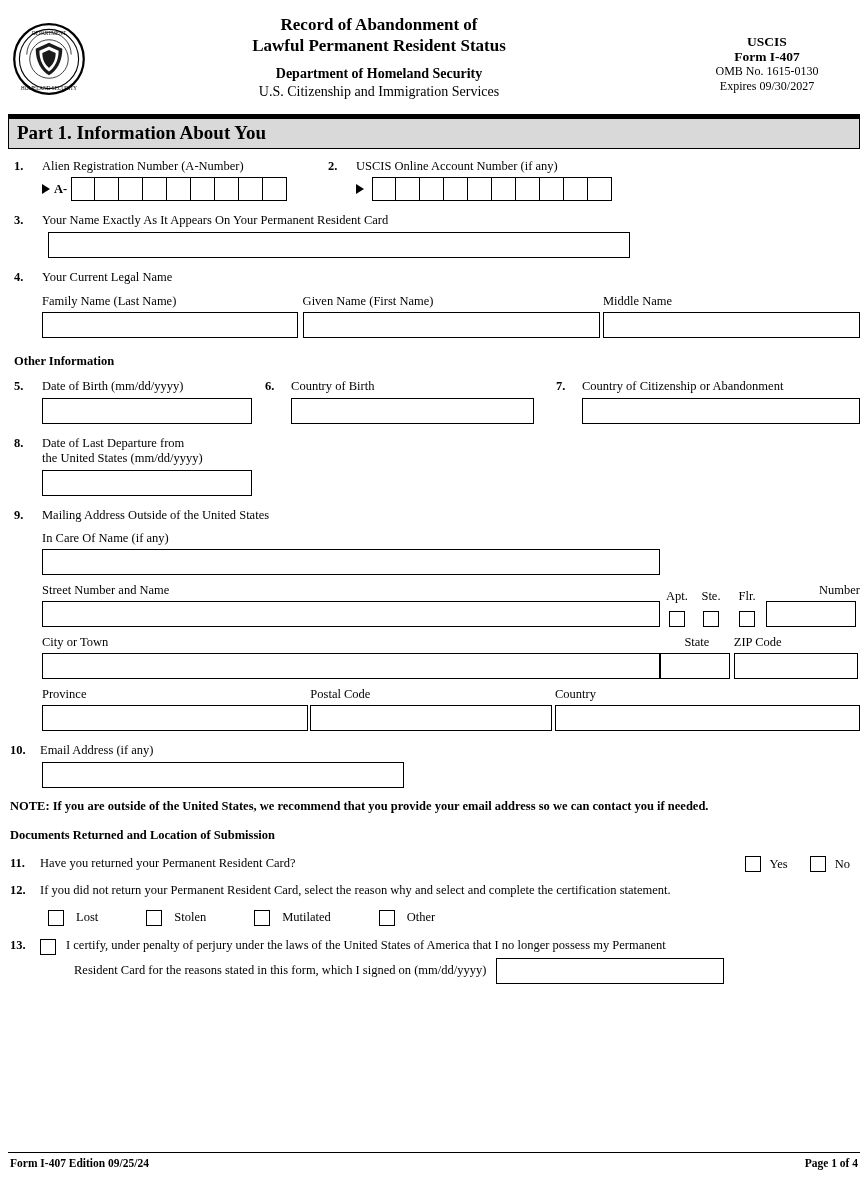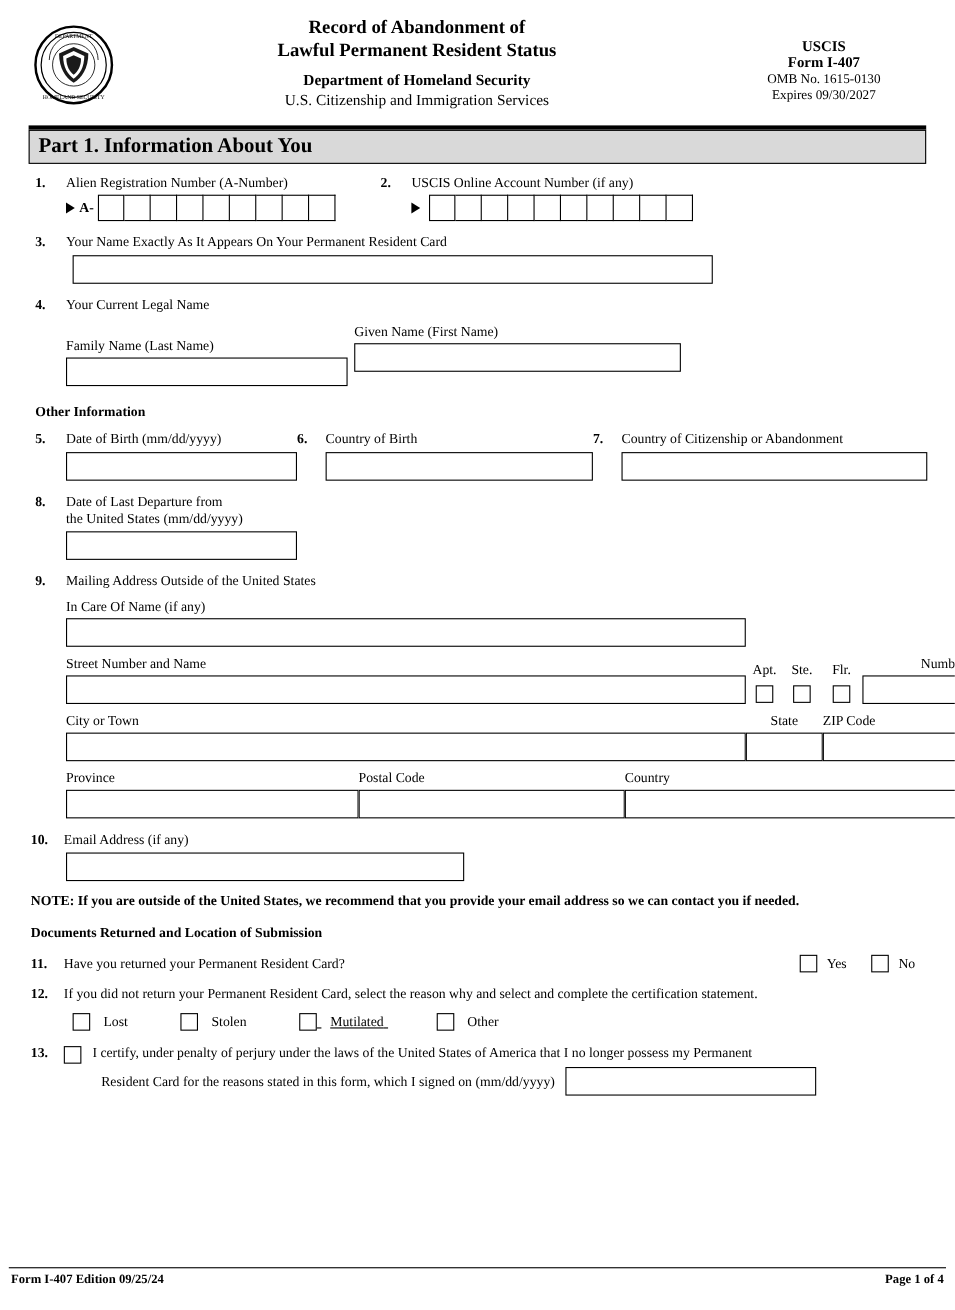--- a/index.html
+++ b/index.html
@@ -12,21 +12,21 @@
     height: 1191px;
     font-family: "Liberation Serif", serif;
     color: #000;
     position: relative;
   }
   .page {
     position: relative;
     width: 868px;
     height: 1191px;
     box-sizing: border-box;
-    padding: 0 24px;
+    padding: 0 6px;
   }
 
   
   .header {
     display: flex;
     align-items: flex-start;
     padding: 8px 0 4px 0;
     height: 112px;
     box-sizing: border-box;
   }
@@ -244,27 +244,31 @@
       </div>
       <div class="box" style="margin-left:40px; width:582px; margin-top:4px;"></div>
     </div>
 
     <div class="row" style="margin-top:12px;">
       <div style="display:flex;">
         <span class="num" style="width:28px; padding-left:6px;">4.</span>
         <span class="lbl">Your Current Legal Name</span>
       </div>
       <div style="display:flex; margin-left:34px; margin-top:9px;">
-        <div style="width:262px;margin-top:13px;">
+        <div style="width:262px;">
           <div class="lbl">Family Name (Last Name)</div>
           <div class="box" style="width:256px; margin-top:3px;"></div>
         </div>
         <div style="width:302px;">
           <div class="lbl">Given Name (First Name)</div>
           <div class="box" style="width:297px; margin-top:3px;"></div>
+        </div>
+        <div style="flex:1;">
+          <div class="lbl">Middle Name</div>
+          <div class="box" style="width:257px; margin-top:3px;"></div>
         </div>
       </div>
     </div>
 
     <div class="bold" style="font-size:12.5px; margin-top:16px; margin-left:6px;">Other Information</div>
 
     <div style="display:flex; margin-top:10px;">
       <div style="width:258px;">
         <div style="display:flex;">
           <span class="num" style="width:28px; padding-left:6px;">5.</span>
@@ -398,21 +402,21 @@
       </div>
       <div style="margin-left:40px; margin-top:9px;">
         <span style="margin-right:44px;">
           <span class="chk"></span>
           <span class="lbl" style="margin-left:8px;">Lost</span>
         </span>
         <span style="margin-right:44px;">
           <span class="chk"></span>
           <span class="lbl" style="margin-left:8px;">Stolen</span>
         </span>
-        <span style="margin-right:44px;text-decoration:underline;">
+        <span style="margin-right:44px;">
           <span class="chk"></span>
           <span class="lbl" style="margin-left:8px;">Mutilated</span>
         </span>
         <span>
           <span class="chk"></span>
           <span class="lbl" style="margin-left:8px;">Other</span>
         </span>
       </div>
     </div>
 

